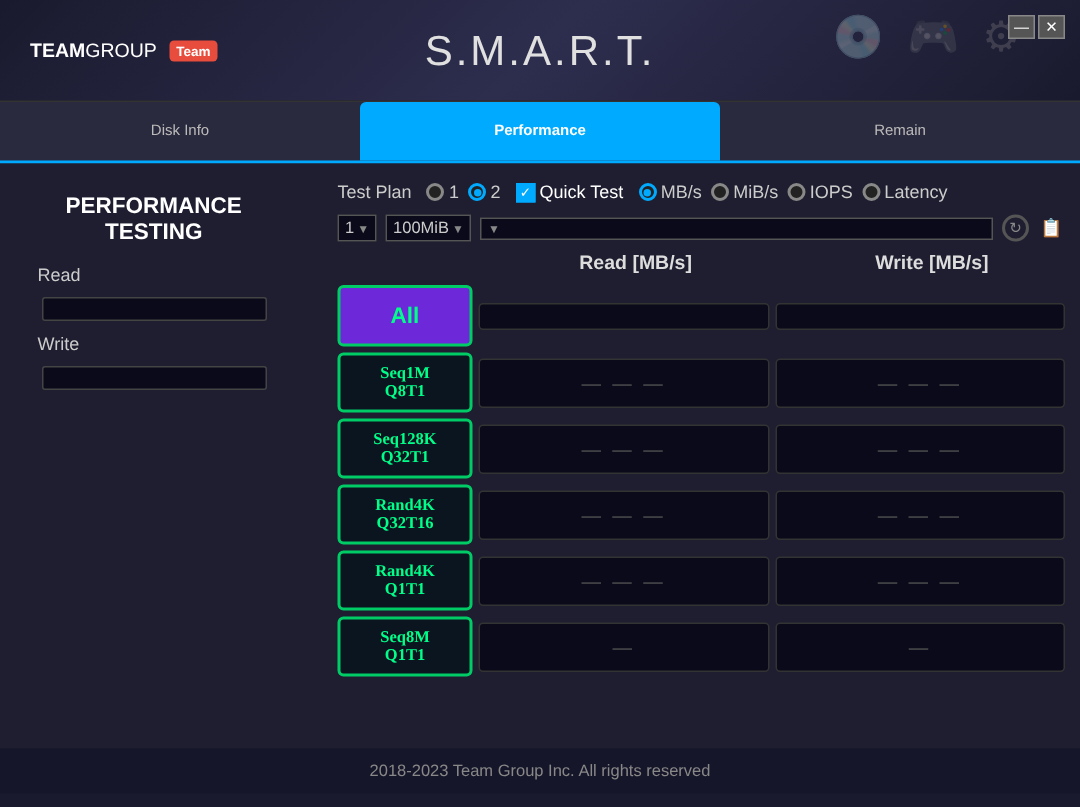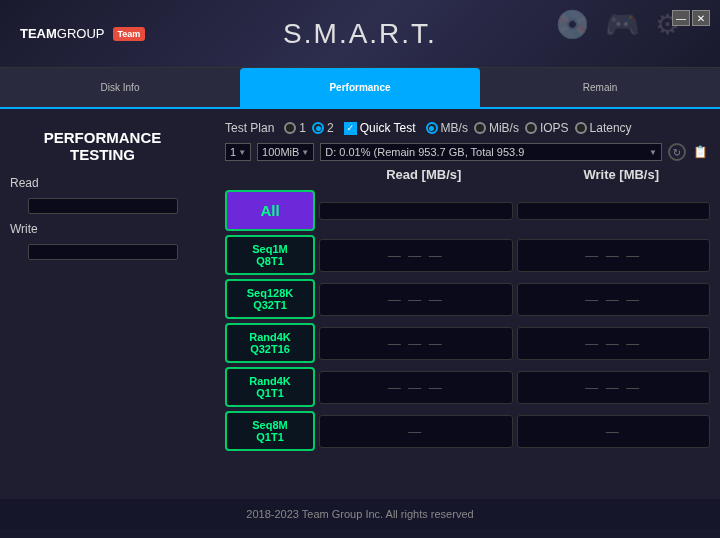--- a/index.html
+++ b/index.html
@@ -108,21 +108,21 @@
       font-weight: bold;
       color: #fff;
       text-align: center;
       margin-top: 10px;
       margin-bottom: 5px;
     }
     .read-label, .write-label {
       font-size: 12px;
       color: #ccc;
       align-self: flex-start;
-      margin-left: 0;
+      margin-left: 15px;
     }
     .progress-bar {
       width: 150px;
       height: 16px;
       background: #0a0a1a;
       border: 1px solid #444;
       border-radius: 2px;
     }
     .idle-btn {
       margin-top: 15px;
@@ -293,20 +293,21 @@
     .bench-label {
       background: #0a1520;
       border: 2px solid #00cc66;
       border-radius: 4px;
       color: #00ff88;
       font-size: 11px;
       font-weight: bold;
       text-align: center;
       padding: 6px 0;
       cursor: pointer;
+      font-family: Liberation Serif, serif;
     }
     .bench-value {
       background: #0a0a1a;
       border: 1px solid #333;
       border-radius: 3px;
       color: #555;
       font-size: 13px;
       text-align: center;
       padding: 8px 0;
       letter-spacing: 2px;
@@ -432,21 +433,20 @@
     <div class="options-row">
       <div class="select-box">
         <span>1</span>
         <span class="select-arrow">▼</span>
       </div>
       <div class="select-box">
         <span>100MiB</span>
         <span class="select-arrow">▼</span>
       </div>
       <div class="select-box" style="flex:1; overflow:hidden;">
-        <span class="info-text">D: 0.01% (Remain 953.7 GB, Total 953.9</span>
         <span class="select-arrow">▼</span>
       </div>
       <div class="refresh-icon">↻</div>
       <div class="copy-icon">📋</div>
     </div>
 
     <div class="table-header">
       <div></div>
       <div class="col-header">Read [MB/s]</div>
       <div class="col-header">Write [MB/s]</div>

